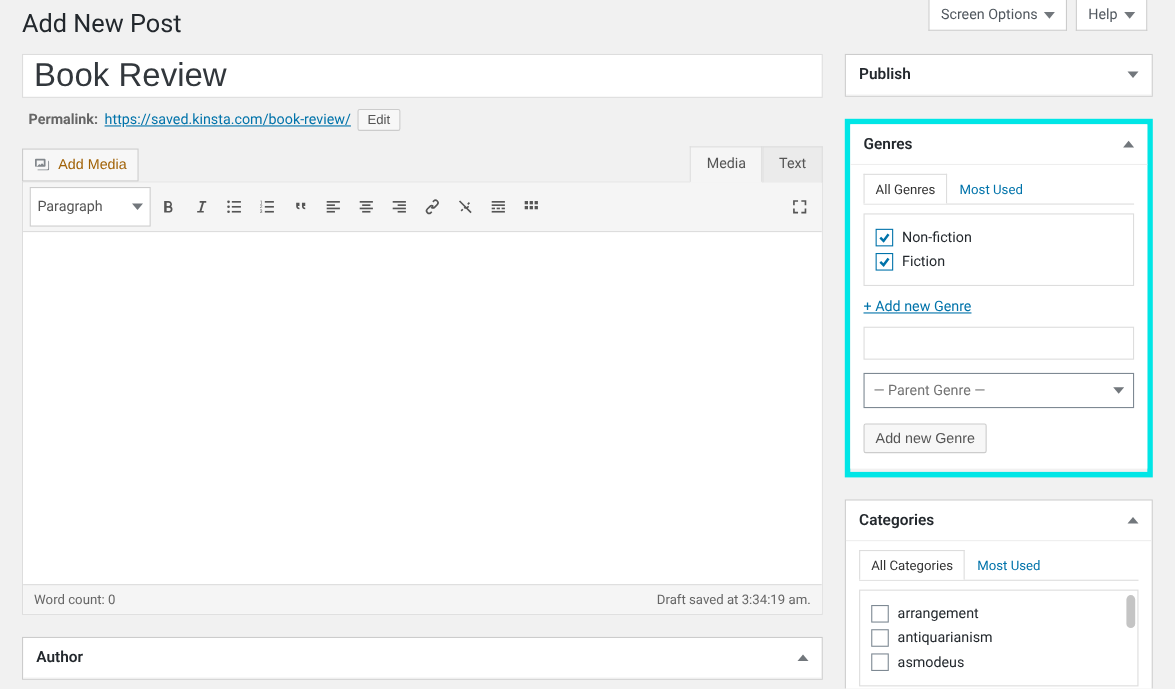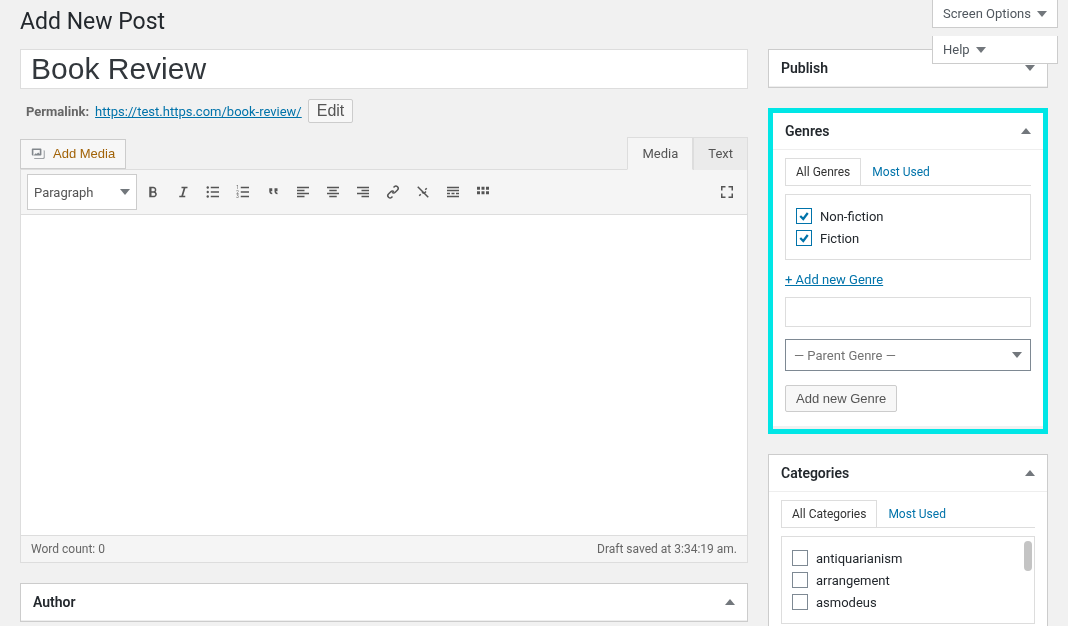--- a/index.html
+++ b/index.html
@@ -21,43 +21,43 @@
     color:var(--text);
   }
   .wrap{
     width:1068px;
     height:626px;
     position:relative;
     padding:0 20px 20px 20px;
     overflow:hidden;
   }
   .top-tabs{
-    position:absolute;top:0;right:10px;
-    display:flex;gap:8px;flex-direction:column;
+    position:absolute;top:0;right:25px;
+    display:flex;gap:8px;
   }
   .top-tab{
     background:#fff;border:1px solid #ccc;border-top:none;
     padding:6px 10px;font-size:13px;color:#50575e;cursor:pointer;
     display:flex;align-items:center;gap:6px;
   }
   .tri-down{width:0;height:0;border-left:5px solid transparent;border-right:5px solid transparent;border-top:6px solid #72777c;display:inline-block}
   .tri-up{width:0;height:0;border-left:5px solid transparent;border-right:5px solid transparent;border-bottom:6px solid #72777c;display:inline-block}
   h1.page-title{font-size:23px;font-weight:400;margin:8px 0 14px 0;color:#23282d}
   .cols{display:flex;gap:20px}
   .main{flex:1;min-width:0}
   .side{width:280px;flex:none}
 
   .title-input{
     width:100%;font-size:30px;padding:6px 10px;background:#fff;
     border:1px solid #ddd;color:#32373c;outline:none;height:40px;
   }
   .permalink-row{margin:10px 0 14px 6px;font-size:13px;color:#666;display:flex;align-items:center;gap:6px}
   .permalink-row a{color:var(--link);text-decoration:underline}
   .small-btn{
-    font-size:16px;padding:2px 8px;background:#f7f7f7;border:1px solid #ccc;border-radius:2px;cursor:pointer;color:#555;
+    font-size:12px;padding:2px 8px;background:#f7f7f7;border:1px solid #ccc;border-radius:2px;cursor:pointer;color:#555;
   }
 
   .media-row{display:flex;align-items:center;justify-content:space-between;margin-bottom:0}
   .add-media{
     display:inline-flex;align-items:center;gap:6px;
     background:#f7f7f7;border:1px solid #ccc;padding:6px 10px;cursor:pointer;color:#a16207;font-size:13px;
   }
   .mode-tabs{display:flex}
   .mode-tab{
     padding:8px 14px;border:1px solid #ddd;background:#ebebeb;color:#555;cursor:pointer;font-size:13px;
@@ -135,21 +135,21 @@
     </div>
   </div>
 
   <h1 class="page-title">Add New Post</h1>
 
   <div class="cols">
     <div class="main">
       <input class="title-input" value="Book Review" style="">
       <div class="permalink-row">
         <strong>Permalink:</strong>
-        <a href="#">https://test.https.com/book-review/</a>
+        <a href="#">https://saved.kinsta.com/book-review/</a>
         <button class="small-btn">Edit</button>
       </div>
 
       <div class="media-row">
         <button class="add-media">
           <svg width="16" height="16" viewBox="0 0 20 20">
               <path fill="#82878c" d="M13 11V4c0-.55-.45-1-1-1H2c-.55 0-1 .45-1 1v7c0 .55.45 1 1 1h10c.55 0 1-.45 1-1zM3 5h8v5l-2-2-2 2-1-1-3 3V5zm13 0v9c0 .55-.45 1-1 1H4v1h12c.55 0 1-.45 1-1V6l-1-1z"></path>
             </svg>
           <span>Add Media</span>
         </button>
@@ -332,25 +332,25 @@
         </div>
         <div class="postbox-body">
           <div class="tabs">
             <div class="tab active">All Categories</div>
             <div class="tab">Most Used</div>
           </div>
           <div class="tax-box cats">
             <div class="sb"></div>
             <label class="chk-row">
               <span class="chk"></span>
-              <span>antiquarianism</span>
+              <span>arrangement</span>
             </label>
             <label class="chk-row">
               <span class="chk"></span>
-              <span>arrangement</span>
+              <span>antiquarianism</span>
             </label>
             <label class="chk-row">
               <span class="chk"></span>
               <span>asmodeus</span>
             </label>
           </div>
         </div>
       </div>
 
     </div>

